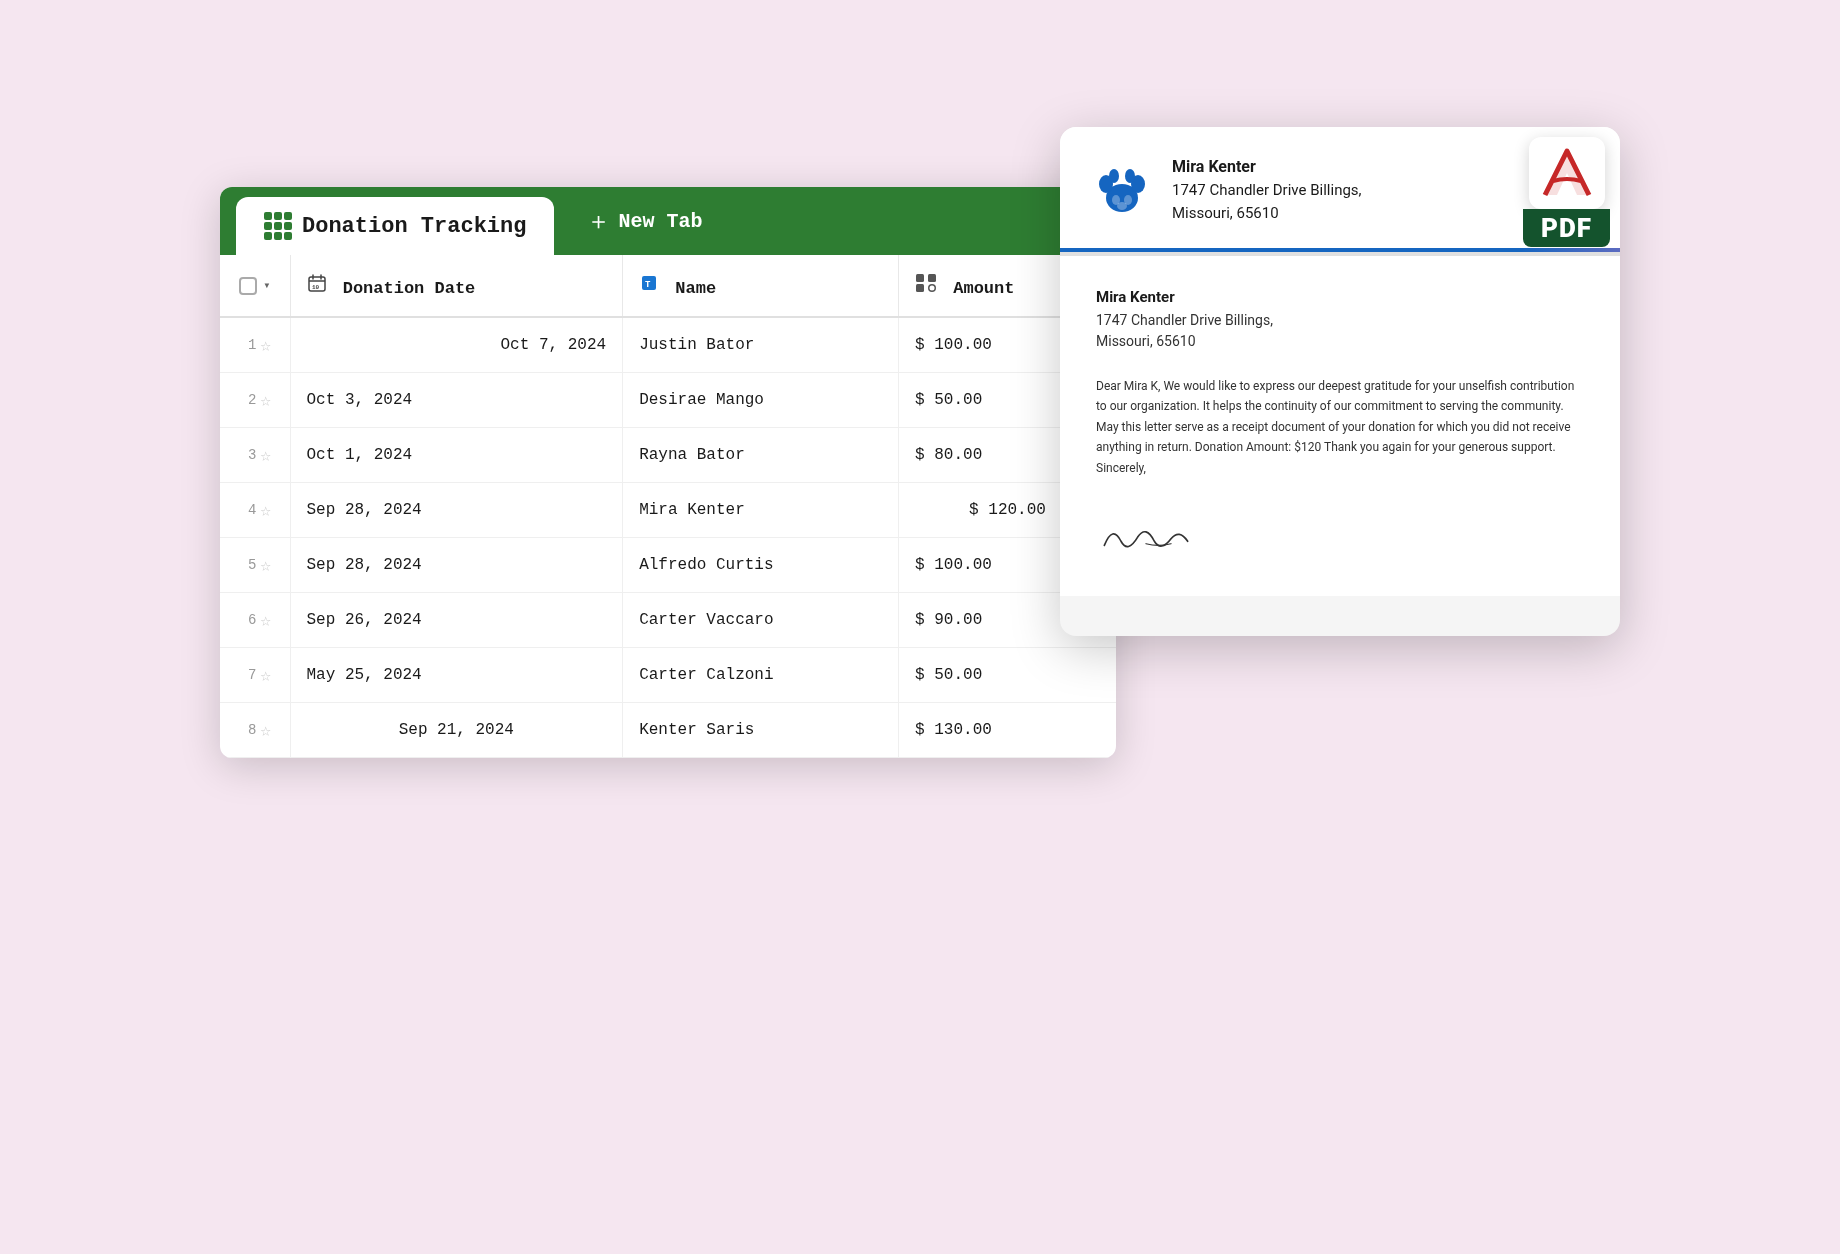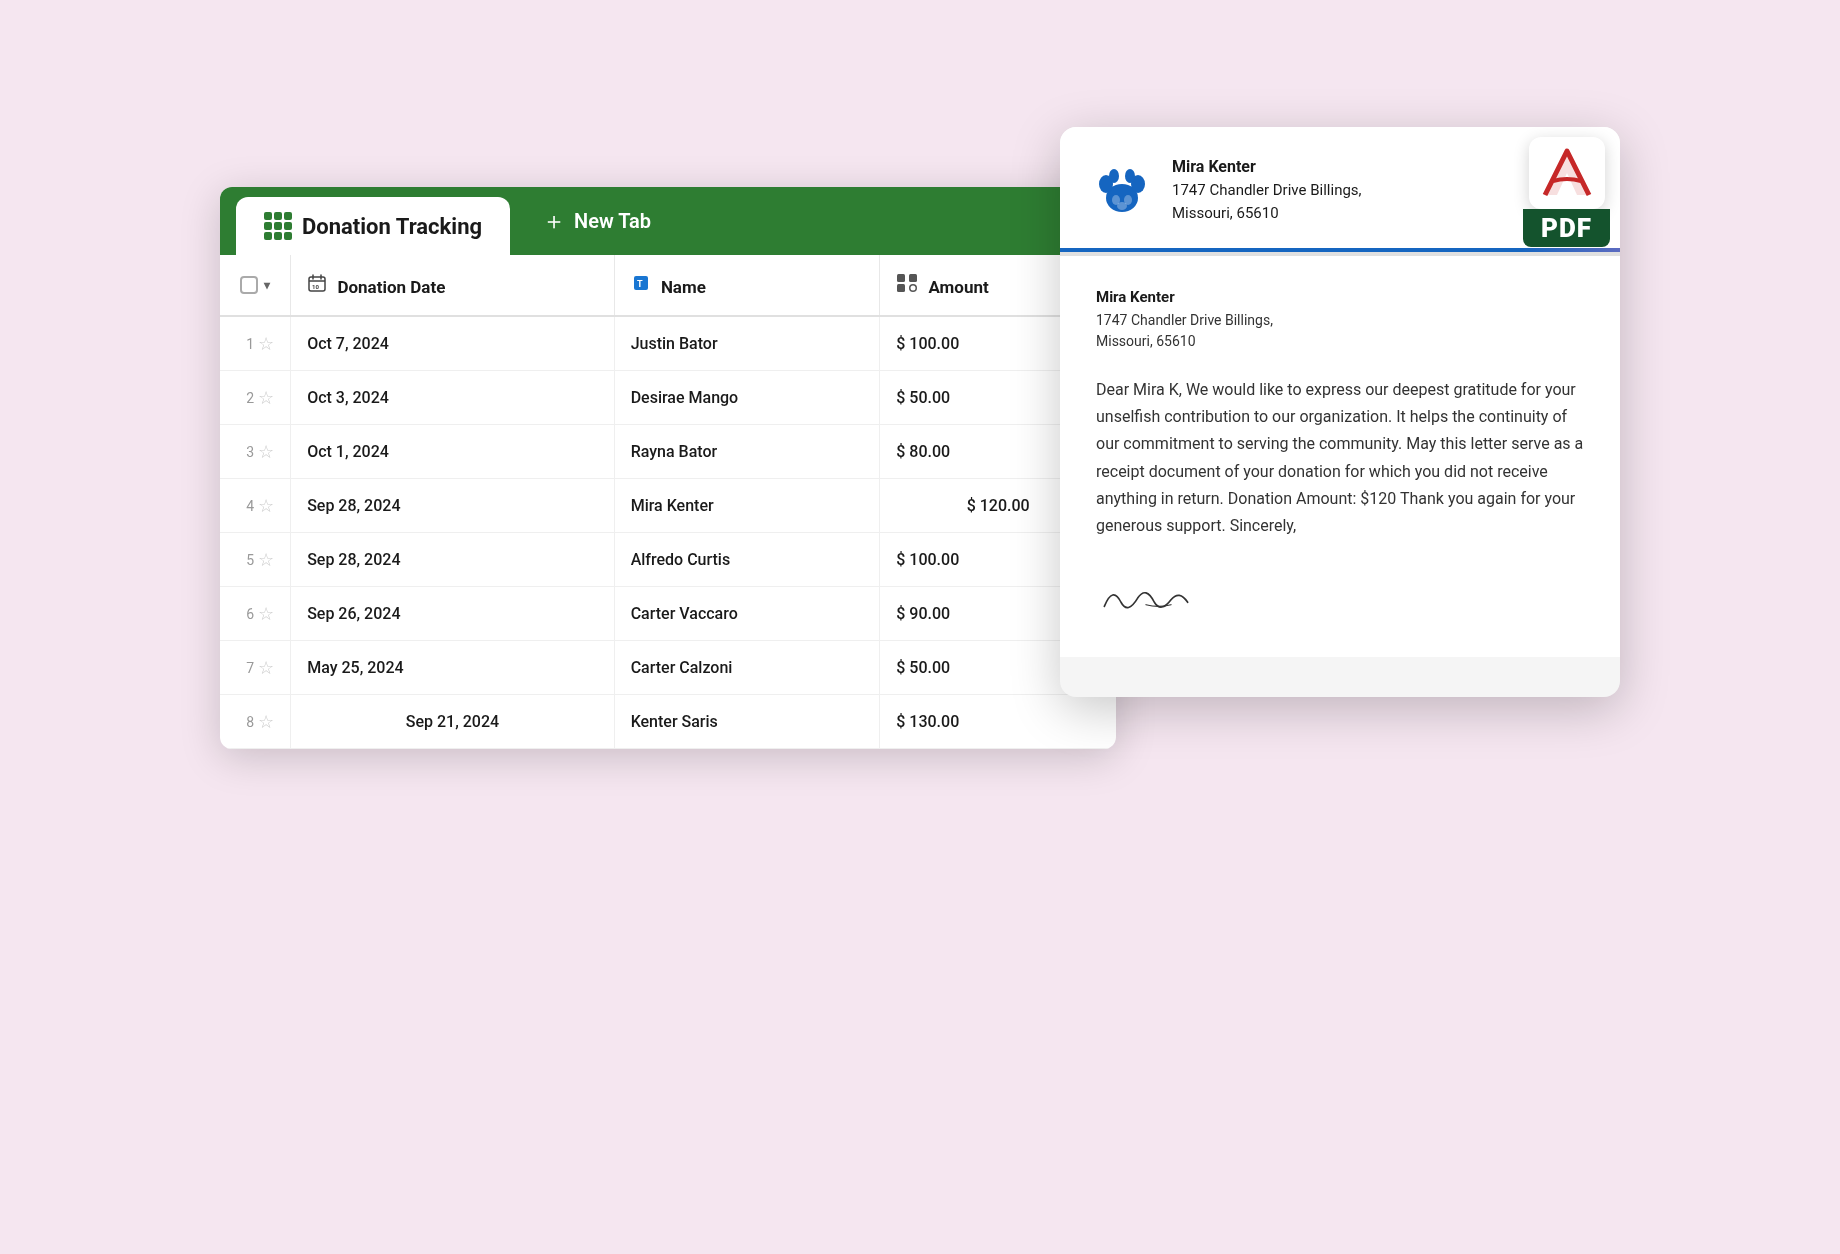--- a/index.html
+++ b/index.html
@@ -28,20 +28,21 @@
     .spreadsheet-card {
       position: absolute;
       left: 0;
       top: 60px;
       width: 896px;
       background: #fff;
       border-radius: 12px;
       box-shadow: 0 8px 40px rgba(0,0,0,0.18);
       overflow: hidden;
       z-index: 1;
+      font-family: Liberation Mono, monospace;
     }
 
     
     .tab-bar {
       background: #2e7d32;
       display: flex;
       align-items: stretch;
       padding: 0 0 0 0;
       height: 68px;
     }
@@ -213,21 +214,21 @@
     }
 
     .pdf-address {
       font-size: 14px;
       color: #333;
       line-height: 1.5;
       margin-bottom: 24px;
     }
 
     .pdf-letter-body {
-      font-size: 16px;
+      font-size: 12px;
       color: #333;
       line-height: 1.7;
       margin-bottom: 32px;
     }
 
     .pdf-signature {
       margin-top: 16px;
     }
 
     .sig-svg {
@@ -338,21 +339,21 @@
         </tr>
       </thead>
       <tbody id="table-body">
       <tr>
             <td class="td-checkbox">
       <div style="display:flex;align-items:center;justify-content:center;gap:4px;">
         <span style="color:#999;font-size:14px;min-width:18px;text-align:right;">1</span>
         <span style="color:#ccc;font-size:18px;">☆</span>
       </div>
     </td>
-            <td style="font-weight: 500;">Oct 7, 2024</td>
+            <td style="font-weight: 500; text-align: right;">Oct 7, 2024</td>
             <td style="font-weight: 500;">Justin Bator</td>
             <td style="font-weight: 500;">$ 100.00</td>
           </tr>
           <tr>
             <td class="td-checkbox">
       <div style="display:flex;align-items:center;justify-content:center;gap:4px;">
         <span style="color:#999;font-size:14px;min-width:18px;text-align:right;">2</span>
         <span style="color:#ccc;font-size:18px;">☆</span>
       </div>
     </td>

